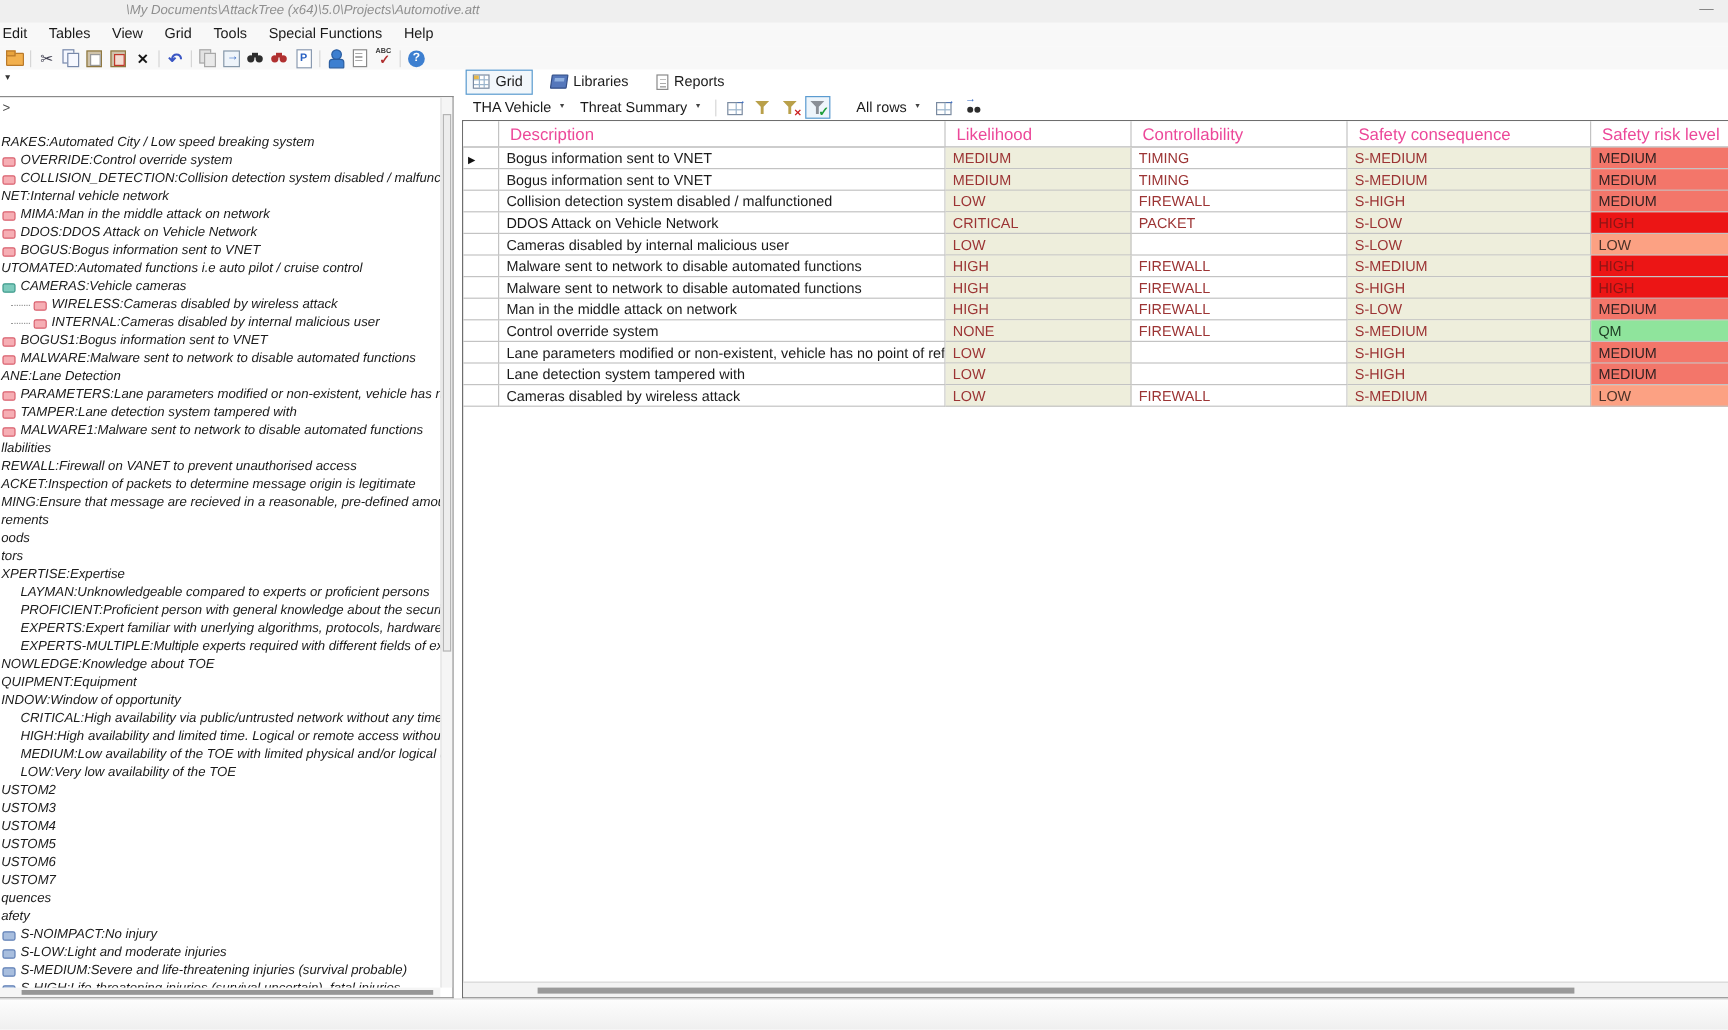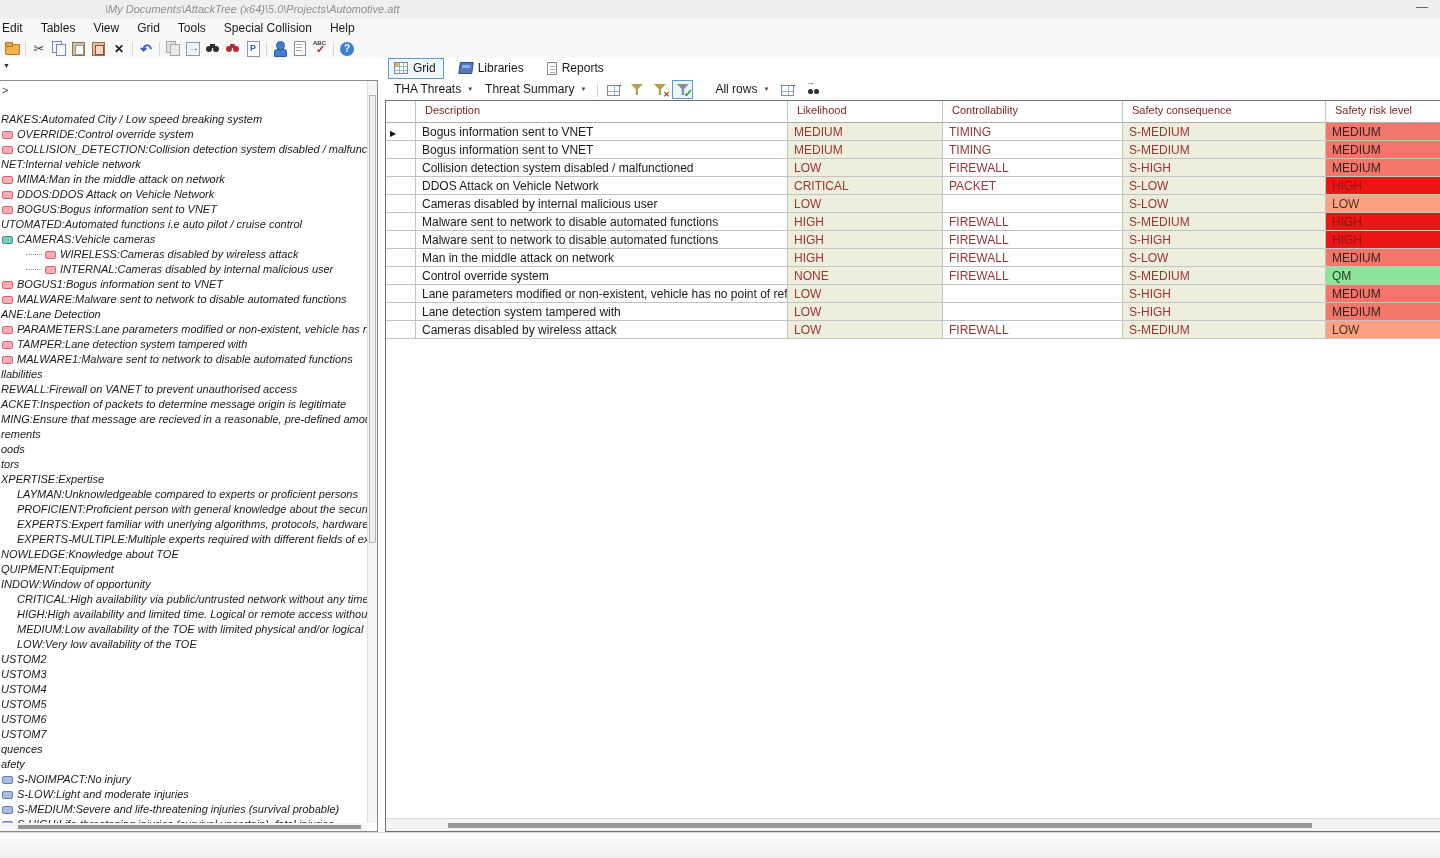--- a/index.html
+++ b/index.html
@@ -46,21 +46,21 @@
   .tbi-spellcheck::before { content:"ABC"; position:absolute; left:2px; top:0; font-size:6px; font-weight:bold; color:#333; }
   .tbi-spellcheck::after { content:"✓"; position:absolute; left:5px; top:3px; font-size:11px; font-weight:bold; color:#b03030; }
   .tbi-help::before { content:"?"; width:14px; height:14px; border-radius:50%; background:#3d7fd0; color:#fff; font-size:10px; font-weight:bold; display:flex; align-items:center; justify-content:center; }
 
   
   .mini-combo { position:absolute; left:3px; top:62px; font-size:7px; color:#333; }
   .tree-panel { position:absolute; left:0; top:80px; width:378px; height:752px; background:#fff; border:1px solid #8a8a8a; border-left:none; overflow:hidden; }
   .tree-root { position:absolute; left:2px; top:3px; font-size:11px; color:#444; }
   .tree-list { position:absolute; left:0; top:31px; right:10px;font-style:italic; }
   .tree-item { height:15px; line-height:15px; font-size:11px; white-space:nowrap; overflow:hidden; display:flex; align-items:center; }
-  .ind0 { padding-left:1px; } .ind1 { padding-left:2px; } .ind1n { padding-left:17px; } .ind2 { padding-left:26px; }
+  .ind0 { padding-left:1px; } .ind1 { padding-left:2px; } .ind1n { padding-left:17px; } .ind2 { padding-left:9px; }
   .node-ic { display:inline-block; width:11px; height:8px; border-radius:2px; margin-right:4px; flex:none; }
   .node-pink { background:#f6aeb4; border:1px solid #d9606e; }
   .node-teal { background:#7ecbbd; border:1px solid #3d9a8b; }
   .node-blue { background:#a8bede; border:1px solid #5f7fb5; }
   .dotline { display:inline-block; width:16px; height:0; border-top:1px dotted #999; margin-right:3px; flex:none; }
   .vscroll { position:absolute; top:0; right:0; width:10px; bottom:8px; background:#f5f5f5; border-left:1px solid #e2e2e2; }
   .vthumb { position:absolute; top:14px; left:1px; width:7px; height:448px; background:#ededed; border:1px solid #b5b5b5; }
   .hscroll { position:absolute; left:0; right:10px; bottom:0; height:8px; background:#f5f5f5; }
   .hthumb { position:absolute; left:18px; right:6px; top:2px; height:4px; background:#969696; }
 
@@ -93,21 +93,21 @@
       background:#b9a04a; clip-path:polygon(0 0,100% 0,60% 45%,60% 100%,40% 100%,40% 45%); }
   .fbi-filter-clear::after { content:"✕"; position:absolute; right:-3px; bottom:-3px; font-size:8px; font-weight:bold; color:#c22; }
   .fbi-filter-apply::before { background:#8a8f96; }
   .fbi-filter-apply::after { content:"✓"; position:absolute; right:-3px; bottom:-4px; font-size:11px; font-weight:bold; color:#1e9e3a; }
   .fbi-find-next::before { content:""; position:absolute; left:2px; top:6px; width:5px; height:5px; border-radius:50%; background:#2d2d2d; box-shadow:6px 0 0 #2d2d2d; }
   .fbi-find-next::after { content:"→"; position:absolute; left:0; top:-6px; font-size:9px; font-weight:bold; color:#2b62c2; }
 
   
   .grid-outer { position:absolute; left:0; top:42px; right:0; bottom:0; background:#fff; border:1px solid #6e6e6e; border-right:none; }
   .grid-header { display:flex; height:22px; background:#fff; }
-  .ghc { font-size:11px; color:#7f1d1d; padding:3px 14px 0 9px; border-right:1px solid var(--grid-line); border-bottom:1px solid #adadad; white-space:nowrap; overflow:hidden; }
+  .ghc { font-size:14px; color:#ec4899; padding:3px 14px 0 9px; border-right:1px solid var(--grid-line); border-bottom:1px solid #adadad; white-space:nowrap; overflow:hidden; }
   .grow { display:flex; height:18px; }
   .gc { font-size:12px; padding:2px 0 0 6px; border-right:1px solid var(--grid-line); border-bottom:1px solid var(--grid-line); white-space:nowrap; overflow:hidden; }
   .c-rowhdr { width:30px; flex:none; padding-left:4px; }
   .c-desc { width:372px; flex:none; }
   .c-like { width:155px; flex:none; }
   .c-ctrl { width:180px; flex:none; }
   .c-cons { width:203px; flex:none; }
   .c-risk { flex:1; border-right:none; }
   .cream { background:var(--cell-cream); }
   .val { color:var(--value-text); }
@@ -128,21 +128,21 @@
   <span class="title-text">\My Documents\AttackTree (x64)\5.0\Projects\Automotive.att</span>
   <span class="min-btn">—</span>
 </div>
 
 <div class="menubar">
     <span class="menu-item">Edit</span>
     <span class="menu-item">Tables</span>
     <span class="menu-item">View</span>
     <span class="menu-item">Grid</span>
     <span class="menu-item">Tools</span>
-    <span class="menu-item">Special Collision</span>
+    <span class="menu-item">Special Functions</span>
     <span class="menu-item">Help</span>
   </div>
 <div class="toolbar">
     <span class="tbi tbi-open-folder"></span>
     <span class="tsep"></span>
     <span class="tbi tbi-cut"></span>
     <span class="tbi tbi-copy"></span>
     <span class="tbi tbi-paste"></span>
     <span class="tbi tbi-paste-special"></span>
     <span class="tbi tbi-delete"></span>
@@ -350,21 +350,21 @@
         <span class="tab-lb">Libraries</span>
       </span>
       <span class="tab">
         <span class="tab-ic tab-ic-reports"></span>
         <span class="tab-lb">Reports</span>
       </span>
     </div>
 
   <div class="filterbar">
     <span class="dd">
-        <span>THA Threats</span>
+        <span>THA Vehicle</span>
       </span>
     <span class="dd">
         <span>Threat Summary</span>
       </span>
     <span class="tsep"></span>
     <span style="display:inline-flex;align-items:center;gap:2px;">
         <span class="fbi-wrap">
           <span class="fbi fbi-grid-edit"></span>
         </span>
         <span class="fbi-wrap">

